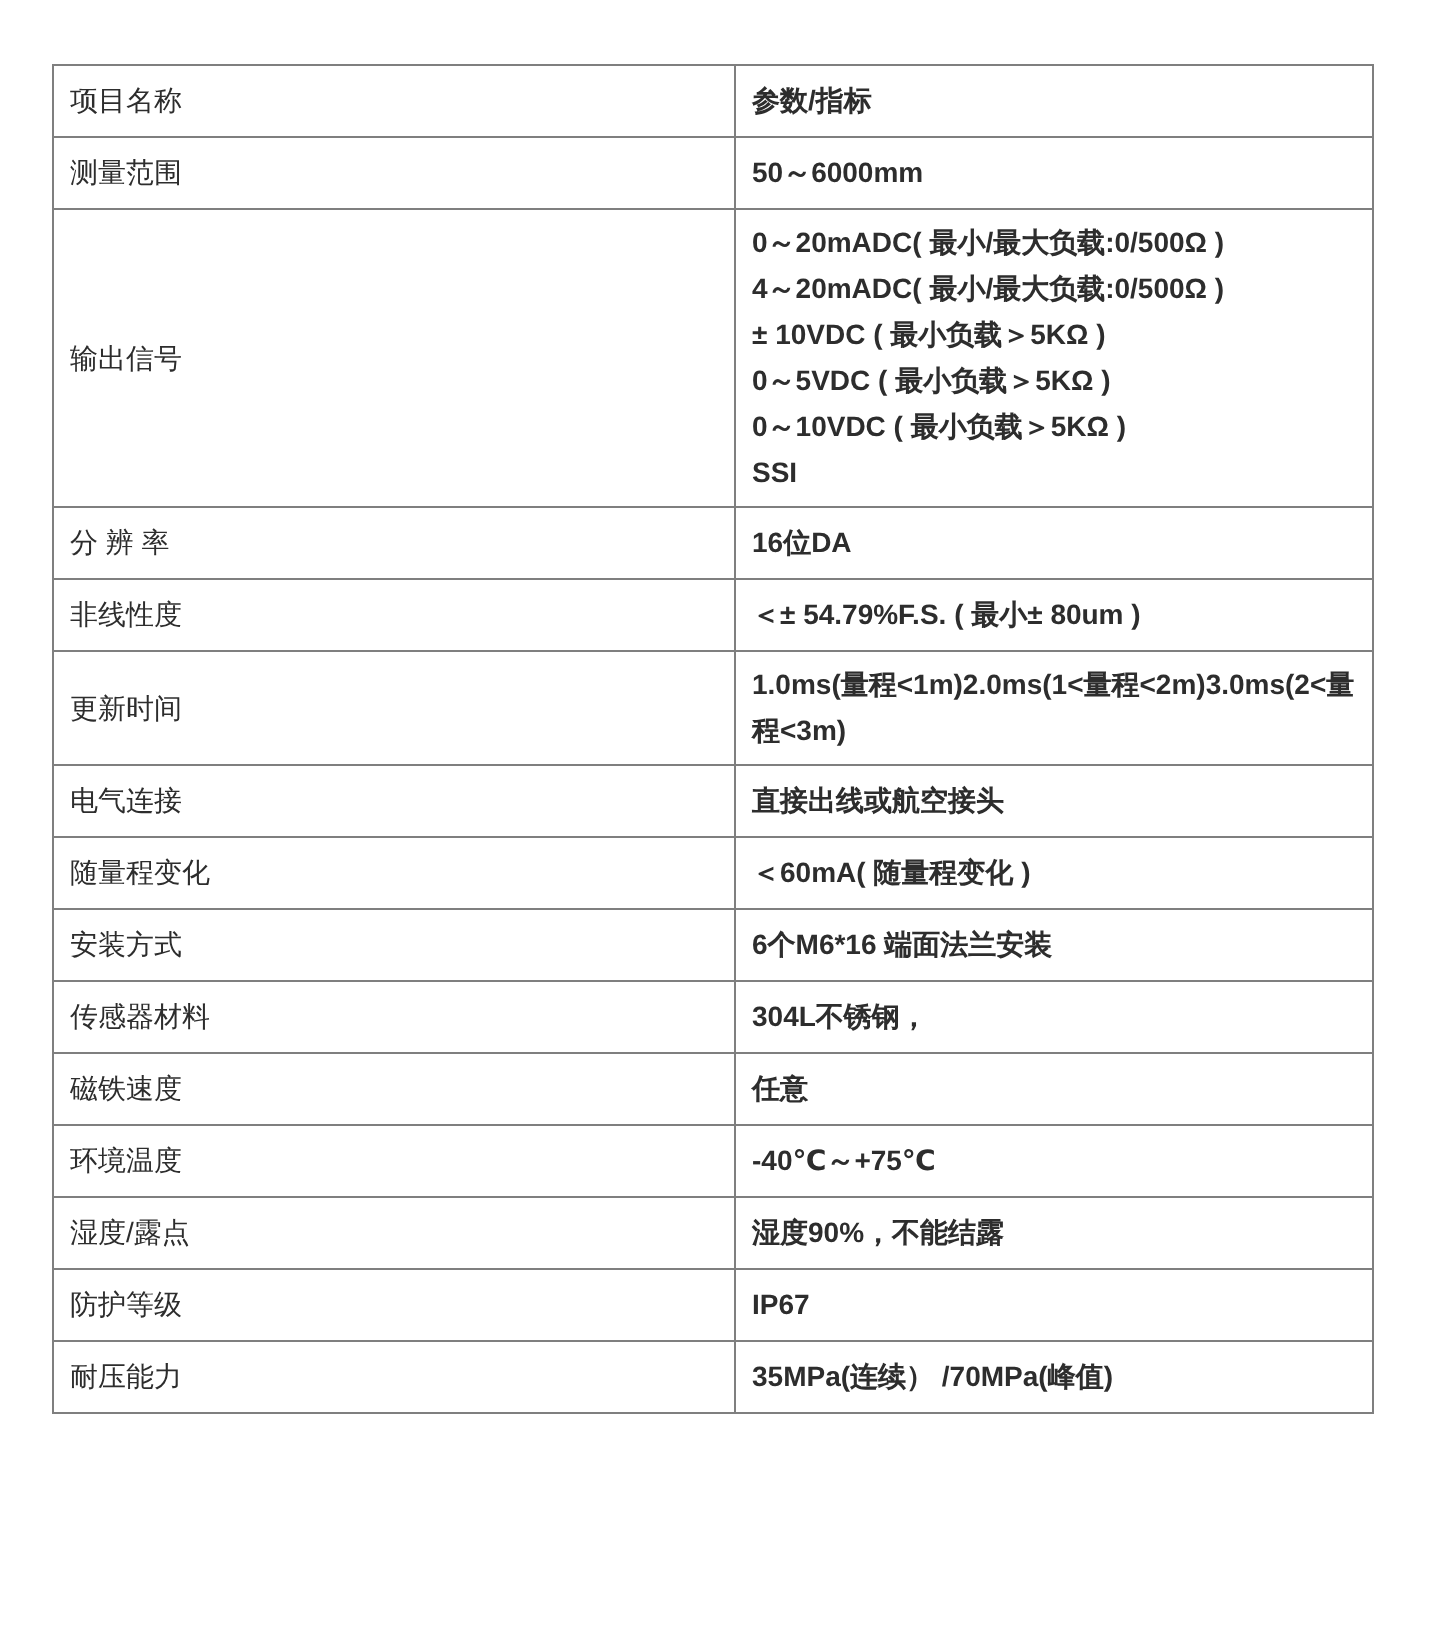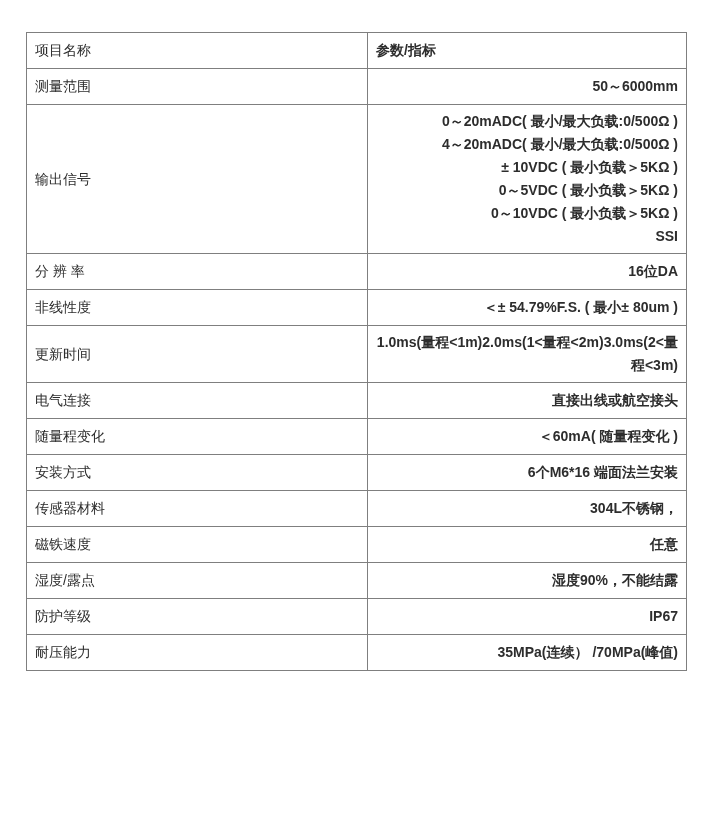--- a/index.html
+++ b/index.html
@@ -39,21 +39,20 @@
   td.label-cell {
     width: 324px;
     padding-left: 8px;
   }
   td.value-cell {
     padding-left: 9px;
     font-weight: bold;
   }
   .value-line {
     display: block;
-    text-align: right;
   }
 </style>
 </head>
 <body>
 
 <div class="page">
   <table class="spec-table">
     <tbody>
       <tr>
         <td class="label-cell">项目名称</td>
@@ -119,20 +118,26 @@
             <span class="value-line">304L不锈钢，</span>
           </td>
         </tr>
         <tr>
           <td class="label-cell">磁铁速度</td>
           <td class="value-cell">
             <span class="value-line">任意</span>
           </td>
         </tr>
         <tr>
+          <td class="label-cell">环境温度</td>
+          <td class="value-cell">
+            <span class="value-line">-40℃～+75℃</span>
+          </td>
+        </tr>
+        <tr>
           <td class="label-cell">湿度/露点</td>
           <td class="value-cell">
             <span class="value-line">湿度90%，不能结露</span>
           </td>
         </tr>
         <tr>
           <td class="label-cell">防护等级</td>
           <td class="value-cell">
             <span class="value-line">IP67</span>
           </td>

